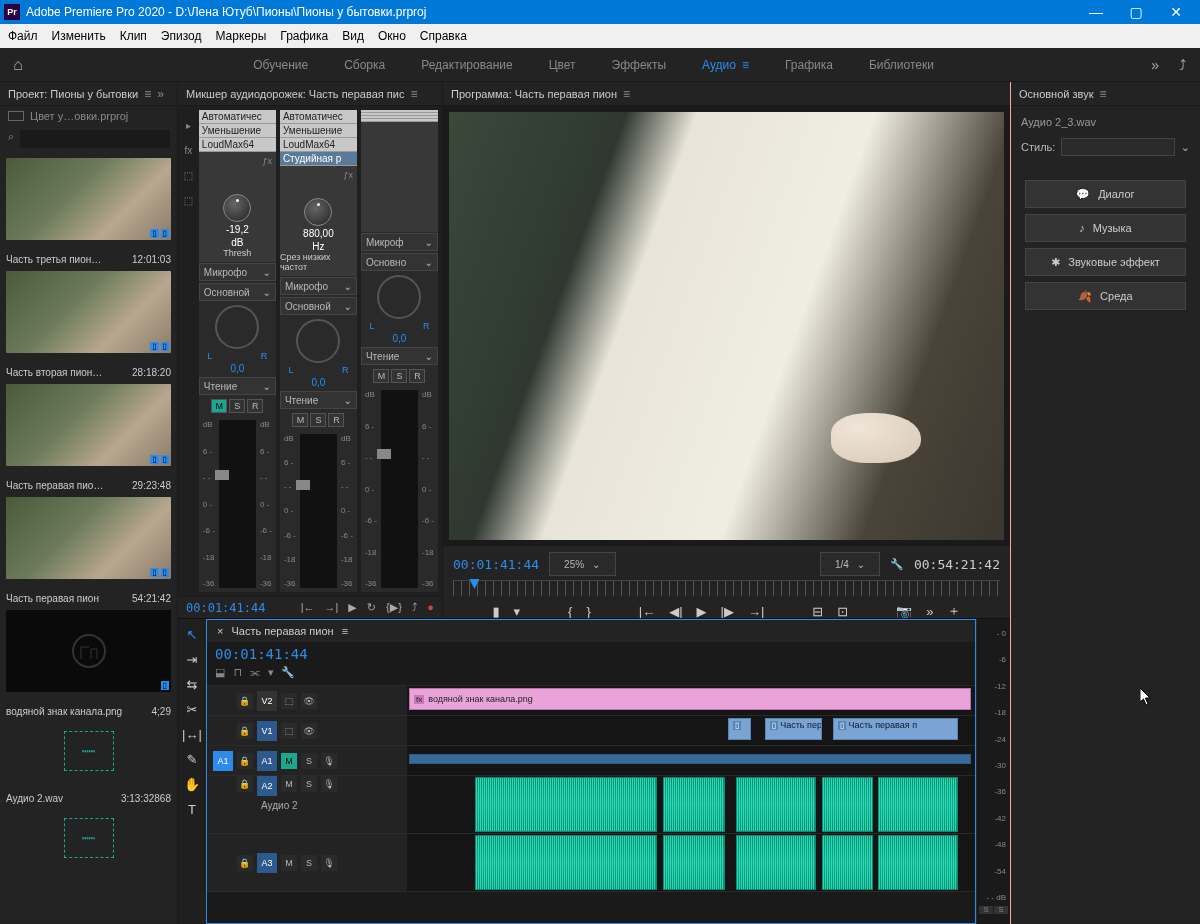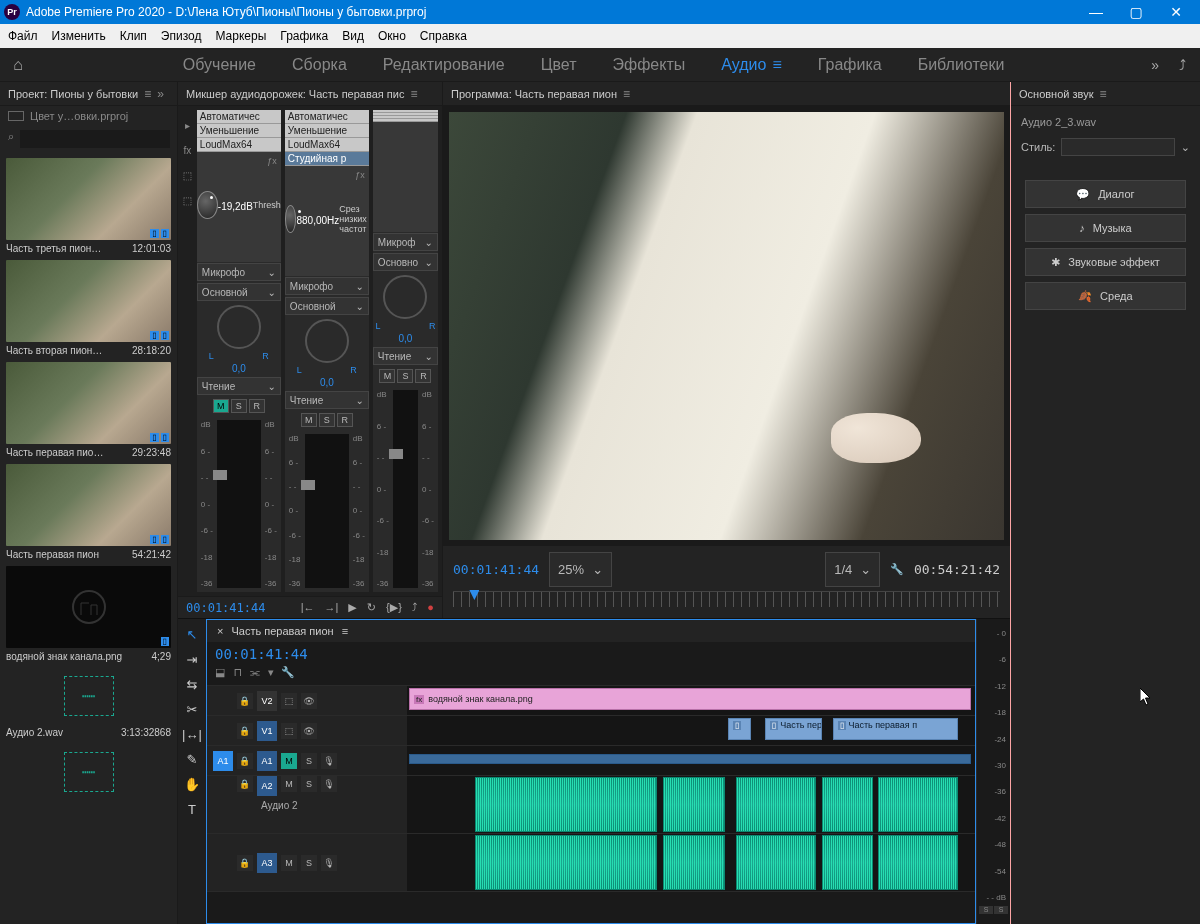--- a/index.html
+++ b/index.html
@@ -1,30 +1,30 @@
 <!DOCTYPE html>
 <html><head>
 <meta charset="utf-8">
 <style>
 * { margin: 0; padding: 0; box-sizing: border-box; font-family: "Segoe UI", Tahoma, sans-serif; user-select: none; }
 body { width: 1200px; height: 924px; background: #232323; color: #b8b8b8; font-size: 11px; overflow: hidden; }
 
 
 .titlebar { height: 24px; background: #0078d7; display: flex; align-items: center; padding: 0 4px; color: #fff; font-size: 12px; }
-.titlebar .app-icon { width: 16px; height: 16px; background: #2a0040; margin-right: 6px; display: flex; align-items: center; justify-content: center; font-size: 9px; font-weight: bold; border-radius: 8px; }
+.titlebar .app-icon { width: 16px; height: 16px; background: #2a0040; margin-right: 6px; display: flex; align-items: center; justify-content: center; font-size: 9px; font-weight: bold; }
 .titlebar .title { flex: 1; }
 .titlebar .win-btn { width: 40px; height: 24px; display: flex; align-items: center; justify-content: center; font-size: 14px; }
 
 
 .menubar { height: 24px; background: #f0f0f0; display: flex; align-items: center; padding: 0 8px; gap: 14px; color: #000; font-size: 12px; }
 
 
 .wsbar { height: 34px; background: #232323; display: flex; align-items: center; border-bottom: 1px solid #1a1a1a; }
 .wsbar .home { width: 36px; text-align: center; font-size: 16px; color: #aaa; }
-.wsbar .tabs { flex: 1; display: flex; justify-content: center; gap: 36px; font-size: 16px; color: #888; }
+.wsbar .tabs { flex: 1; display: flex; justify-content: center; gap: 36px; font-size: 12px; color: #888; }
 .wsbar .tabs .active { color: #2d8ceb; }
 .wsbar .tabs .item { display: flex; align-items: center; gap: 6px; }
 .wsbar .right { display: flex; gap: 20px; padding-right: 14px; color: #aaa; font-size: 14px; }
 
 
 .main { display: grid; grid-template-columns: 178px 265px 1fr 190px; grid-template-rows: 536px 1fr; height: 842px; }
 .panel-header { height: 24px; background: #232323; display: flex; align-items: center; padding: 0 8px; font-size: 11px; color: #ccc; gap: 6px; border-bottom: 1px solid #1a1a1a; }
 .panel-header .menu-icon { color: #888; font-size: 12px; }
 
 
@@ -33,31 +33,31 @@
 .proj-crumb .crumb-icon { width: 16px; height: 10px; border: 1px solid #666; }
 .proj-search { padding: 4px 8px; display: flex; gap: 6px; }
 .proj-search input { flex: 1; background: #1a1a1a; border: none; height: 18px; color: #aaa; padding: 0 4px; font-size: 11px; }
 .proj-search .find { width: 20px; height: 18px; background: #2a2a2a; }
 .proj-items { padding: 6px; display: flex; flex-direction: column; gap: 6px; overflow: hidden; }
 .proj-item { }
 .proj-thumb { width: 100%; height: 82px; background: linear-gradient(135deg,#4a5a3a 0%, #6a7a5a 40%, #b8a890 70%, #8a7a6a 100%); position: relative; border-radius: 1px; }
 .proj-thumb.dark { background: #0a0a0a; display:flex; align-items:center; justify-content:center; }
 .proj-thumb .badges { position: absolute; bottom: 2px; right: 2px; display: flex; gap: 2px; }
 .proj-thumb .badges span { background: #2d8ceb; color: #000; font-size: 8px; padding: 0 2px; }
-.proj-label { display: flex; justify-content: space-between; color: #ccc; font-size: 10px; padding-top: 3px; }
+.proj-label { display: flex; justify-content: space-between; color: #ccc; font-size: 10px; padding-top: 14px; }
 .proj-audio-thumb { width: 50px; height: 40px; margin: 8px auto; border: 1px dashed #1aa890; display:flex; align-items:center; justify-content:center; color:#1aa890; }
 
 
 .mixer { grid-column: 2; grid-row: 1; background: #1f1f1f; border-right: 1px solid #1a1a1a; display: flex; flex-direction: column; }
 .mixer-tracks { flex: 1; display: flex; gap: 4px; padding: 4px; overflow: hidden; }
 .mx-track { width: 84px; background: #2a2a2a; display: flex; flex-direction: column; font-size: 10px; }
 .mx-fx { background: #c8c8c8; color: #222; }
 .mx-fx div { border-bottom: 1px solid #999; padding: 1px 3px; white-space: nowrap; overflow: hidden; font-size:10px; }
 .mx-fx div.sel { background: #5a7a9a; color:#fff; }
-.mx-knob-area { height: 110px; background: #383838; display: flex; flex-direction: row; align-items: center; justify-content: flex-end; padding-bottom: 4px; position:relative; }
+.mx-knob-area { height: 110px; background: #383838; display: flex; flex-direction: column; align-items: center; justify-content: flex-end; padding-bottom: 4px; position:relative; }
 .mx-knob { width: 28px; height: 28px; border-radius: 50%; background: radial-gradient(circle at 40% 35%, #666, #222); border: 1px solid #888; position:relative; }
 .mx-knob:after { content:''; position:absolute; width:3px; height:3px; background:#fff; border-radius:50%; top:4px; left:12px; }
 .mx-knob-val { font-size: 10px; color: #fff; margin-top: 2px; }
 .mx-knob-sub { font-size: 9px; color: #ccc; }
 .mx-sel { height: 18px; background: #333; border: 1px solid #444; display: flex; align-items: center; justify-content: space-between; padding: 0 4px; margin: 1px 0; }
 .mx-pan { height: 74px; display: flex; flex-direction: column; align-items: center; justify-content: center; gap: 2px; }
 .mx-pan-circle { width: 44px; height: 44px; border: 2px solid #555; border-radius: 50%; position:relative; }
 .mx-pan-lr { display:flex; justify-content:space-between; width:60px; font-size:9px; color:#2d8ceb; }
 .mx-pan-val { color:#2d8ceb; font-size:10px; }
 .mx-msr { display:flex; gap:2px; padding:3px; justify-content:center; }
@@ -74,21 +74,21 @@
 .mixer-footer .rec { color:#d04040; }
 
 
 .program { grid-column: 3; grid-row: 1; background: #232323; display: flex; flex-direction: column; }
 .prog-viewer { flex:1; background:#1a1a1a; display:flex; align-items:center; justify-content:center; padding:6px; }
 .prog-image { width: 100%; height: 100%; background: linear-gradient(110deg, #3c483a 0%, #2e3830 25%, #e8e4d8 35%, #f0ede2 60%, #4a4438 80%, #3a3630 100%); position:relative; }
 .prog-image:after { content:''; position:absolute; right:15%; bottom:18%; width:90px; height:50px; background: radial-gradient(ellipse at 30% 30%, #f0e5d8, #d8c8b8); border-radius: 40% 50% 45% 40%; }
 .prog-ctrl { height: 72px; background:#232323; padding: 6px 10px; }
 .prog-row1 { display:flex; align-items:center; gap:10px; }
 .prog-tc { color:#2d8ceb; font-family:monospace; font-size:13px; }
-.prog-sel { background:#2a2a2a; border:1px solid #444; height:35px; padding: 0 8px; display:flex; align-items:center; gap:8px; font-size:13px; }
+.prog-sel { background:#2a2a2a; border:1px solid #444; height:24px; padding: 0 14px; display:flex; align-items:center; gap:8px; font-size:10px; }
 .prog-ruler { height:16px; margin-top:4px; background: repeating-linear-gradient(90deg, #555 0, #555 1px, transparent 1px, transparent 8px); position:relative; border-top:1px solid #444; }
 .prog-playhead { position:absolute; left:3%; top:-2px; width:10px; height:10px; background:#2d8ceb; clip-path: polygon(0 0, 100% 0, 50% 100%); }
 .prog-buttons { display:flex; justify-content:center; gap:14px; margin-top:6px; color:#ccc; font-size:13px; align-items:center; }
 .prog-buttons .sp { width:20px; }
 
 
 .essound { grid-column: 4; grid-row: 1 / 3; background: #232323; border-left:1px solid #fca5a5; padding: 0; }
 .es-body { padding: 10px; }
 .es-clip { color:#999; margin-bottom:10px; font-size:11px; }
 .es-style { display:flex; align-items:center; gap:6px; margin-bottom:24px; }

